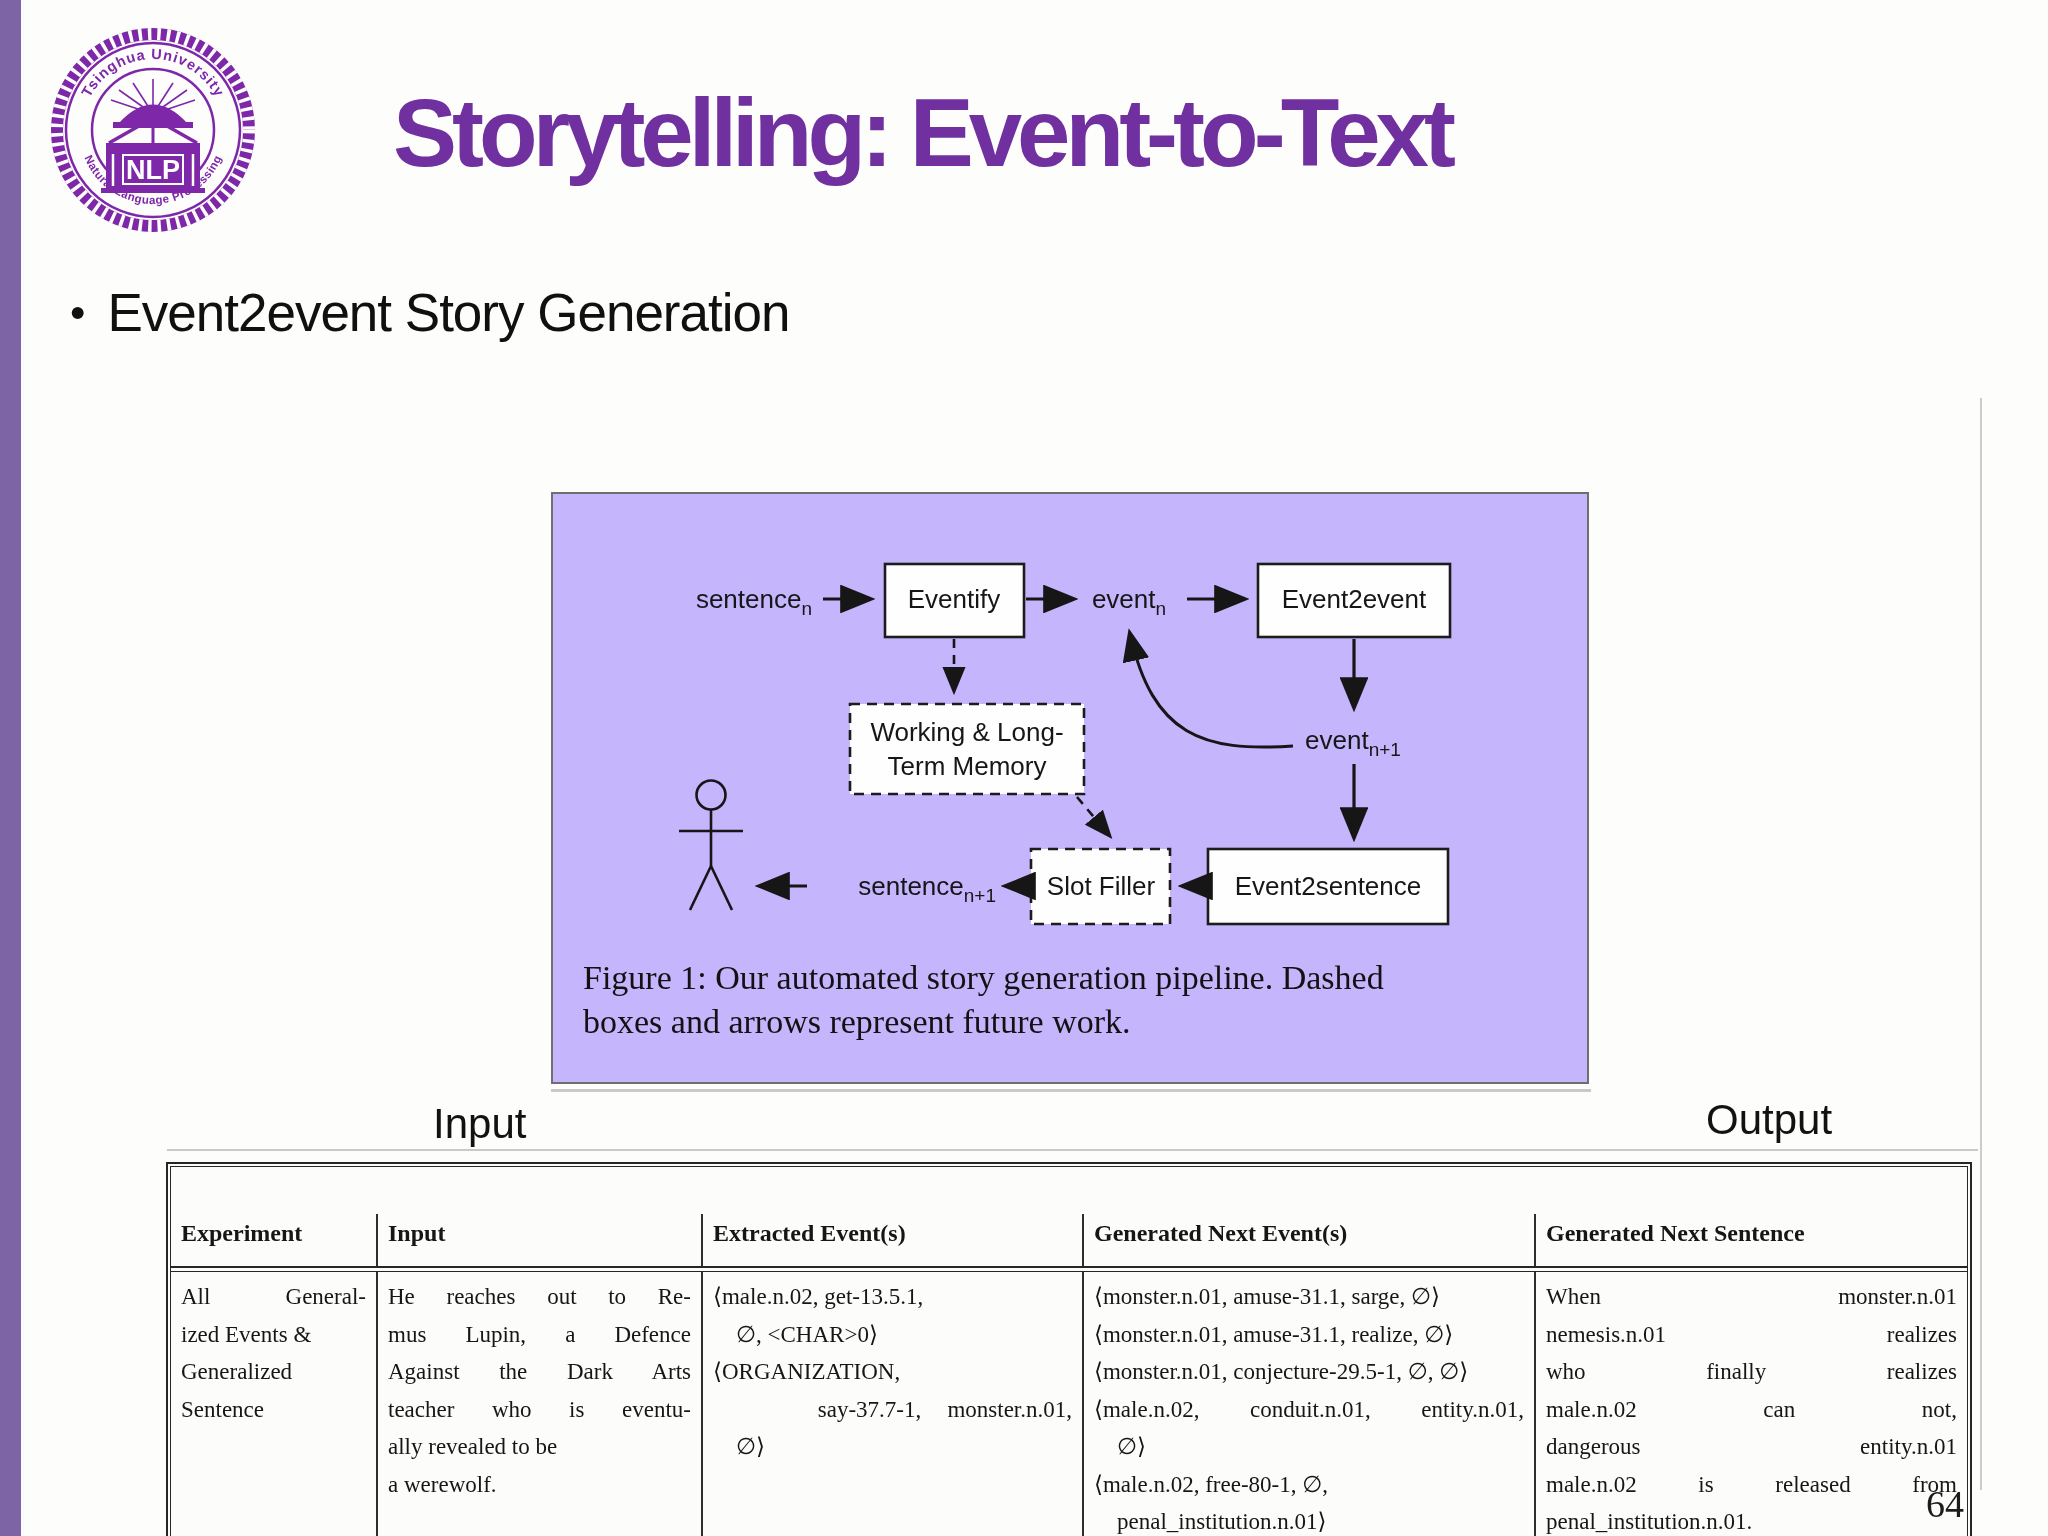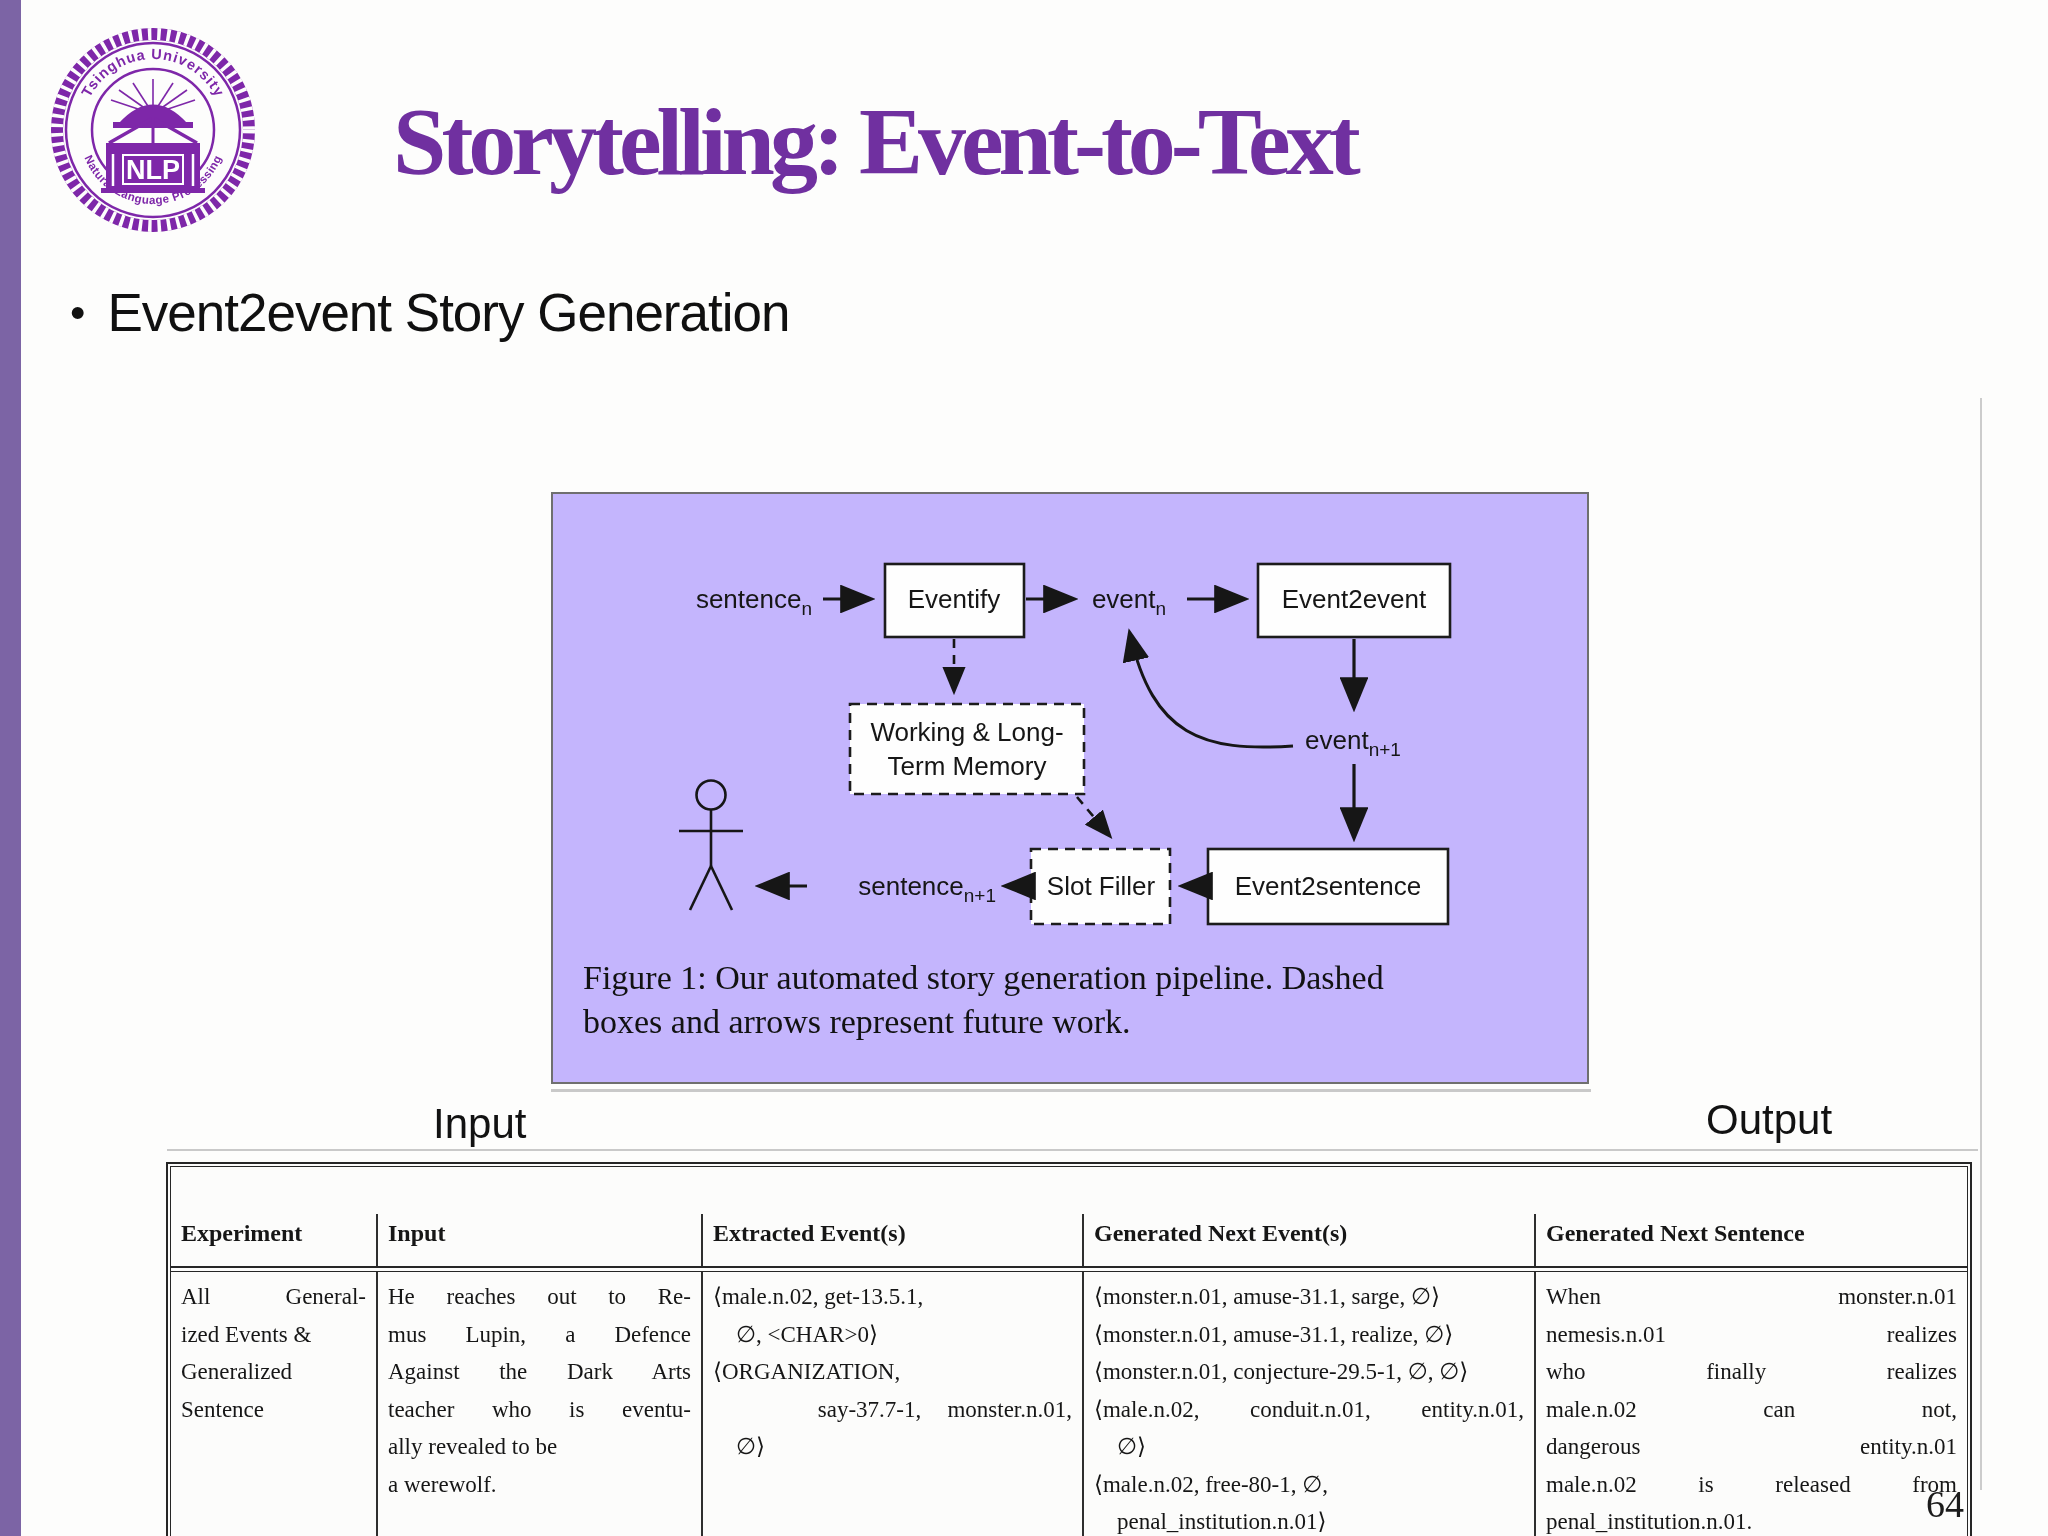--- a/index.html
+++ b/index.html
@@ -6,24 +6,23 @@
   .slide{
     position:relative; width:2048px; height:1536px;
     background:#fdfdfc; overflow:hidden;
     font-family:"Liberation Sans", sans-serif;
   }
   .sidebar{position:absolute;left:0;top:0;width:21px;height:1536px;background:#7C64A5;}
 
   
   .logo{position:absolute;left:50px;top:24px;width:206px;height:212px;}
   .slide-title{
-    position:absolute;left:393px;top:86px;
+    position:absolute;left:393px;top:78px;
     font-size:96px;font-weight:700;letter-spacing:-5px;color:#7030A0;
     white-space:nowrap;
-    font-family:Liberation Serif, serif;
   }
   .bullet-row{position:absolute;left:70px;top:280px;display:flex;align-items:flex-start;}
   .bullet-dot{font-size:44px;line-height:66px;color:#111;margin-right:22px;}
   .bullet-text{font-size:53px;line-height:66px;color:#101010;letter-spacing:-1px;}
 
   
   .figure-box{
     position:absolute;left:551px;top:492px;width:1038px;height:592px;
     border:2px solid #6f6f6f;background:#c4b5fd;box-sizing:border-box;
   }

